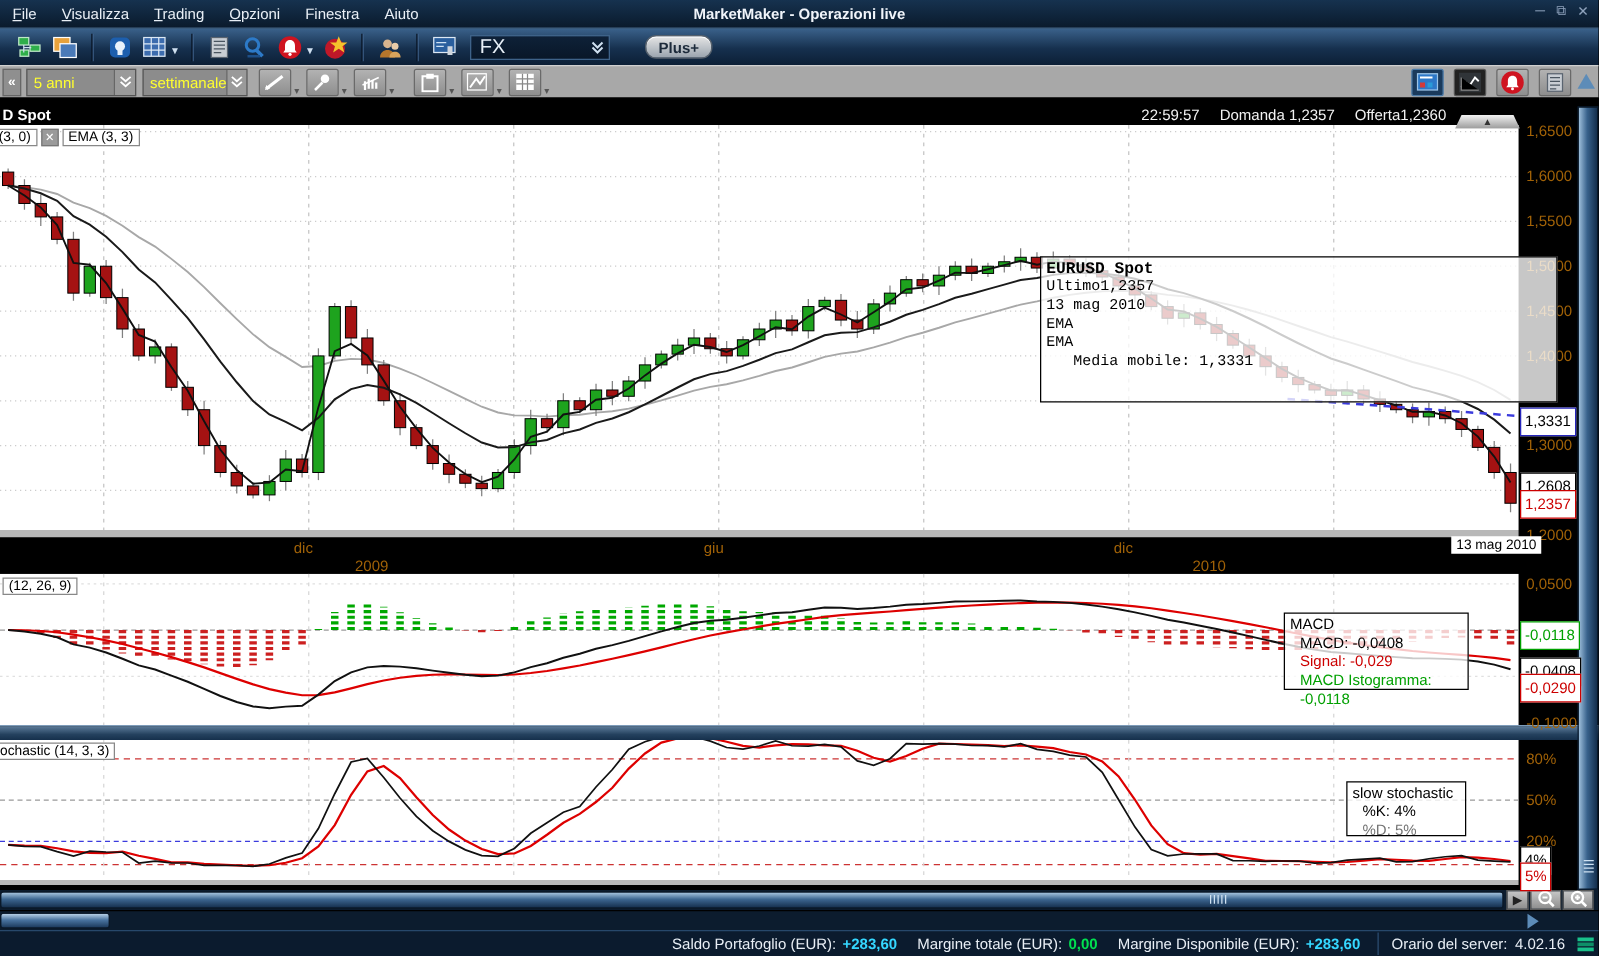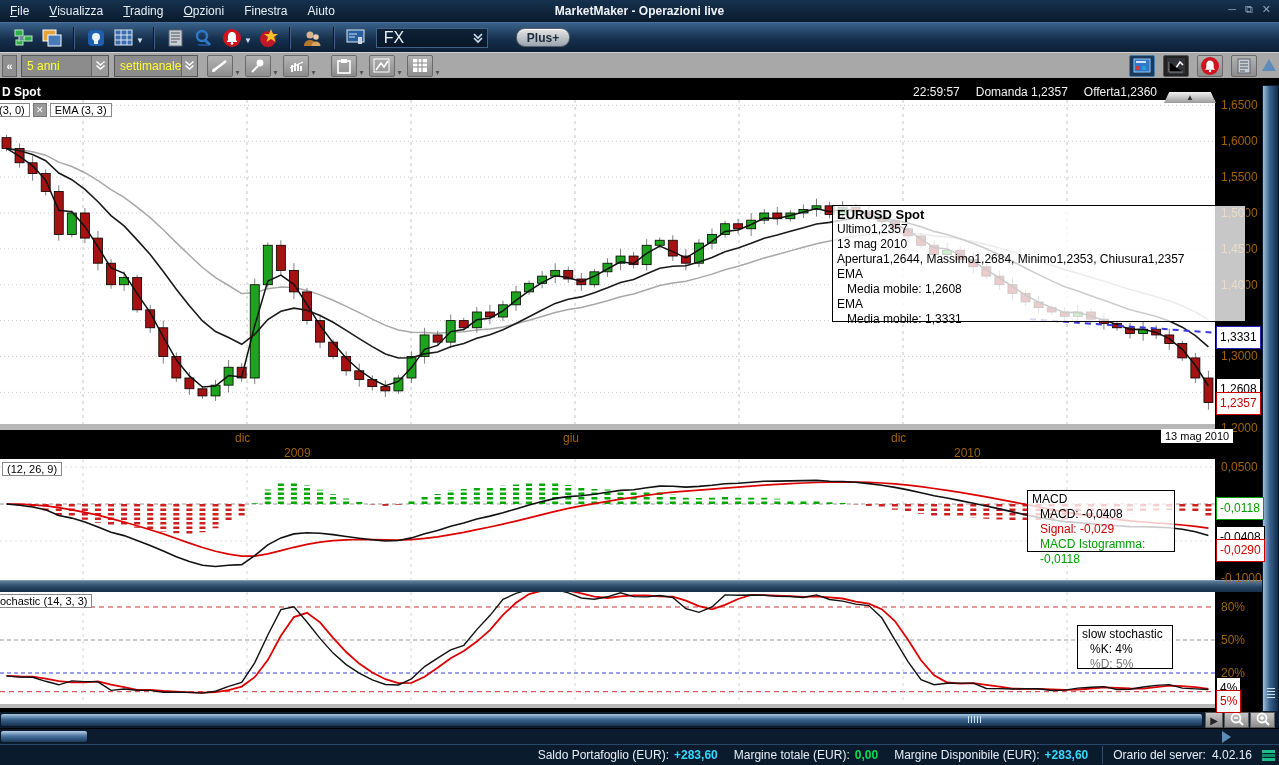--- a/index.html
+++ b/index.html
@@ -641,27 +641,25 @@
       <span class="chip-x">✕</span>
       <span class="chip">EMA (3, 3)</span>
     </div>
     <div class="legend" style="left:2px;top:384px;">
       <span class="chip">(12, 26, 9)</span>
     </div>
     <div class="legend" style="left:-5px;top:516px;">
       <span class="chip">ochastic (14, 3, 3)</span>
     </div>
 
-    <div class="tooltip" style="left:832px;top:127px;width:414px;height:117px;">
+    <div class="tooltip" style="left:832px;top:127px;width:414px;height:117px;font-family:Liberation Mono, monospace;">
       <div class="tt-title">EURUSD Spot</div>
       <div>Ultimo1,2357</div>
       <div>13 mag 2010</div>
-      <div>Apertura1,2644, Massimo1,2684, Minimo1,2353, Chiusura1,2357</div>
       <div>EMA</div>
-      <div style="white-space:pre;">   Media mobile: 1,2608</div>
       <div>EMA</div>
       <div style="white-space:pre;">   Media mobile: 1,3331</div>
     </div>
     <div class="tooltip" style="left:1027px;top:412px;width:148px;height:62px;">
       <div>MACD</div>
       <div style="padding-left:8px;">MACD: -0,0408</div>
       <div style="padding-left:8px;color:#cc0000;">Signal: -0,029</div>
       <div style="padding-left:8px;color:#00a000;">MACD Istogramma: -0,0118</div>
     </div>
     <div class="tooltip" style="left:1077px;top:547px;width:96px;height:44px;">

